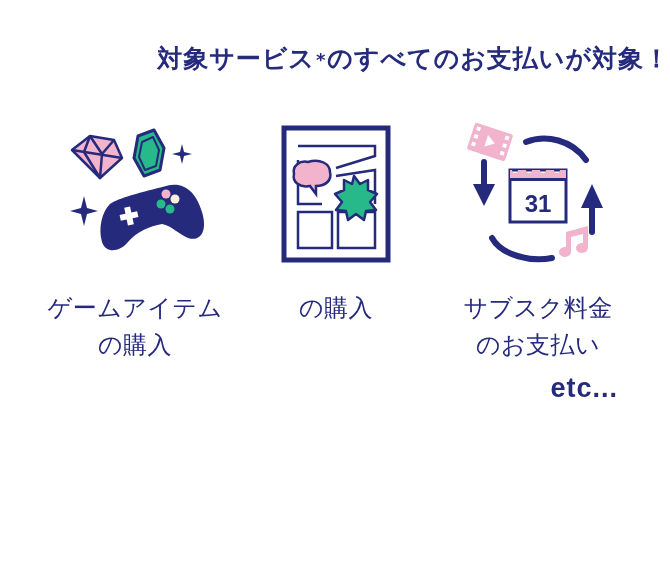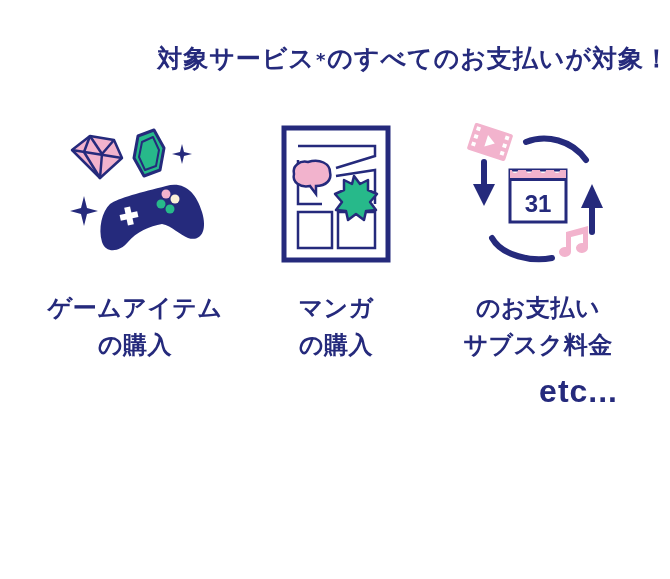--- a/index.html
+++ b/index.html
@@ -2,23 +2,23 @@
 <html><head>
   <meta charset="utf-8">
   <style>
     html, body { margin: 0; padding: 0; background: #ffffff; }
     body { width: 670px; height: 579px; position: relative; overflow: hidden;
            font-family: "DejaVu Sans", "Liberation Sans", sans-serif; color: #252a7c; }
     .headline { position: absolute; left: 0; top: 42px; width: 670px; text-align: right;
                 font-size: 25px; font-weight: bold; letter-spacing: 1px; color: #252a7c; }
     .headline .ast { font-size: 18px; vertical-align: 1px; margin: 0 1px; }
     .icon { position: absolute; }
-    .label { position: absolute; text-align: center; font-weight: bold; font-size: 24px;
+    .label { position: absolute; text-align: center; font-weight: normal; font-size: 24px;
              line-height: 37px; color: #252a7c; letter-spacing: 0.5px; }
-    .etc { position: absolute; right: 52px; top: 373px; font-size: 32px; font-weight: bold;
+    .etc { position: absolute; right: 52px; top: 373px; font-size: 27px; font-weight: bold;
            color: #252a7c; font-family: "Liberation Sans", sans-serif; letter-spacing: 1px; }
   </style>
 </head>
 <body>
 
 <div class="headline">
   <span>対象サービス</span><span class="ast">*</span><span>のすべてのお支払いが対象！</span>
 </div>
 
 <svg class="icon" style="left:62px; top:120px;" width="150" height="150" viewBox="0 0 150 150">
@@ -99,22 +99,21 @@
     <path d="M104,112 L126,106 L126,128 A6,5 0 1 1 121,123 L121,114 L109,117 L109,132 A6,5 0 1 1 104,127 Z"></path>
   </g>
 </svg>
 
 <div class="label" style="left:30px; top:290px; width:210px;">
   <div>ゲームアイテム</div>
   <div>の購入</div>
 </div>
 
 <div class="label" style="left:266px; top:290px; width:140px;">
-  <div>マンガ</div>
   <div>の購入</div>
 </div>
 
 <div class="label" style="left:438px; top:290px; width:200px;">
+  <div>サブスク料金</div>
   <div>のお支払い</div>
-  <div>サブスク料金</div>
 </div>
 
 <div class="etc">etc...</div>
 
 </body></html>

